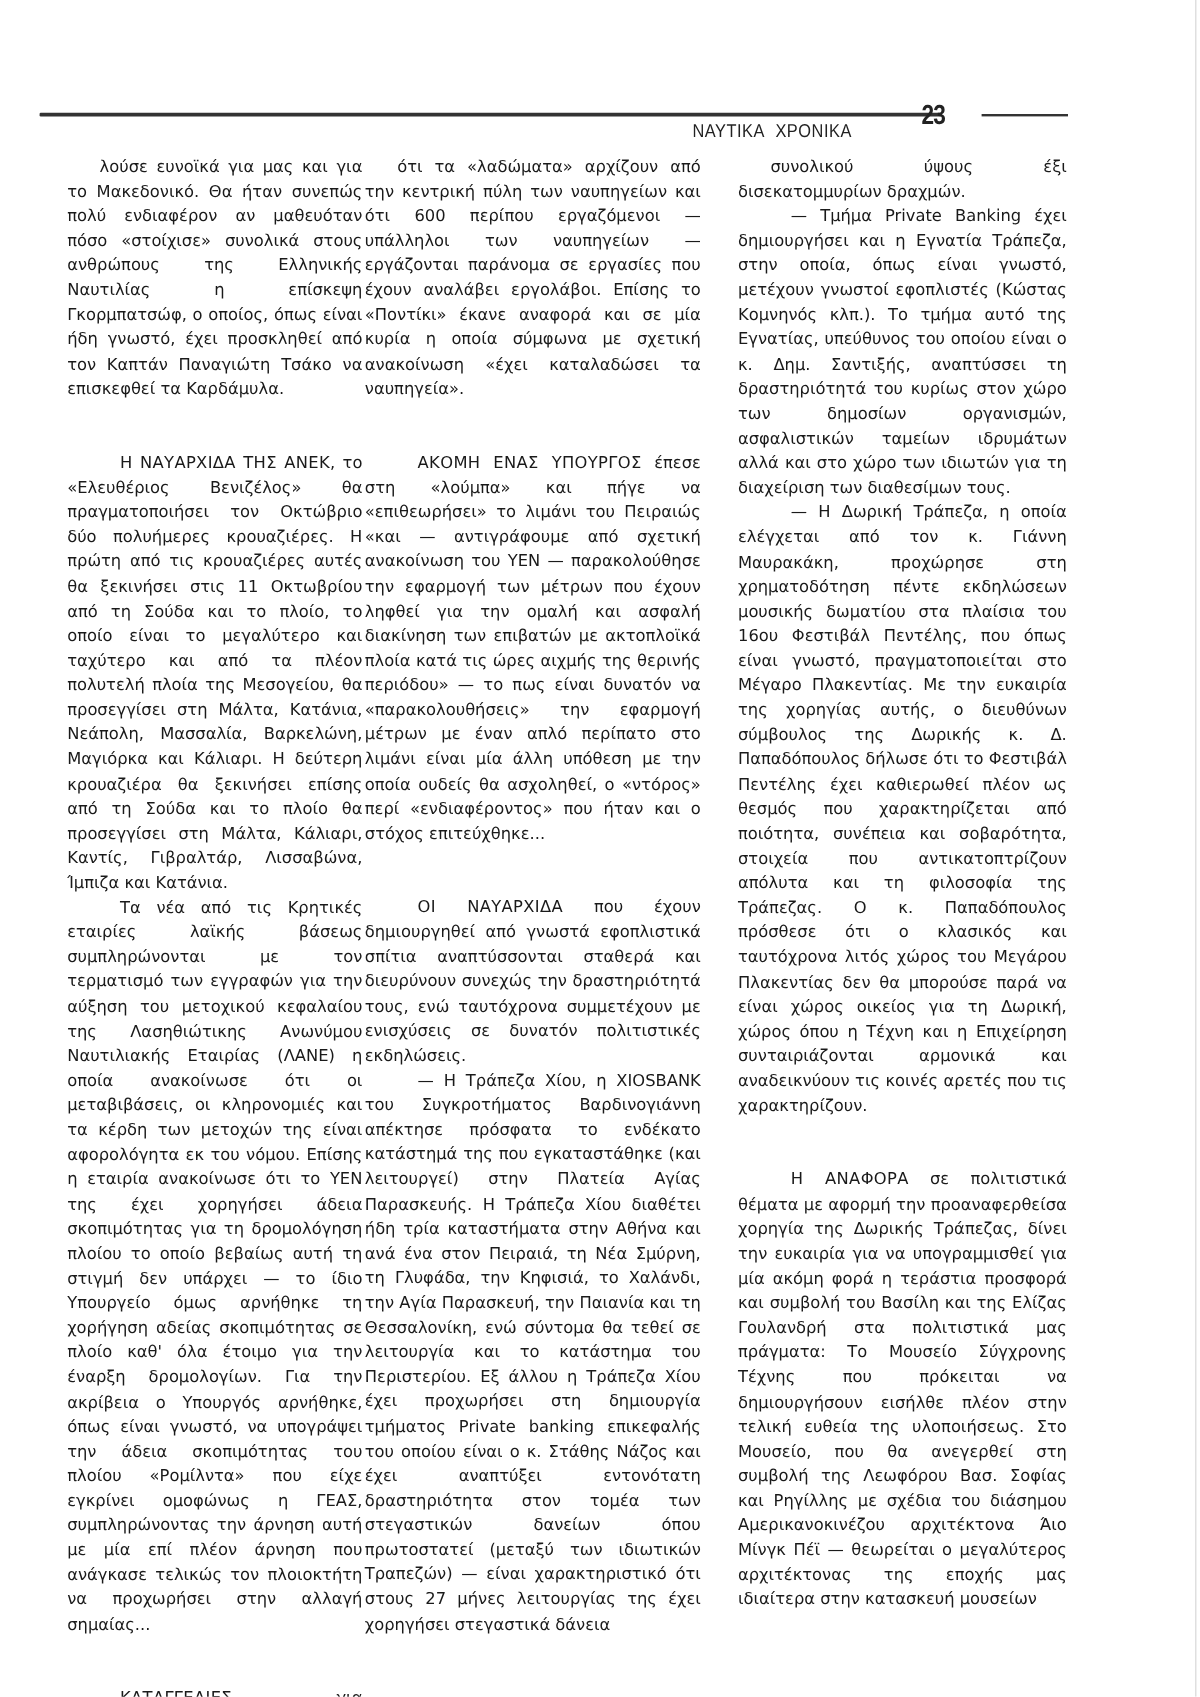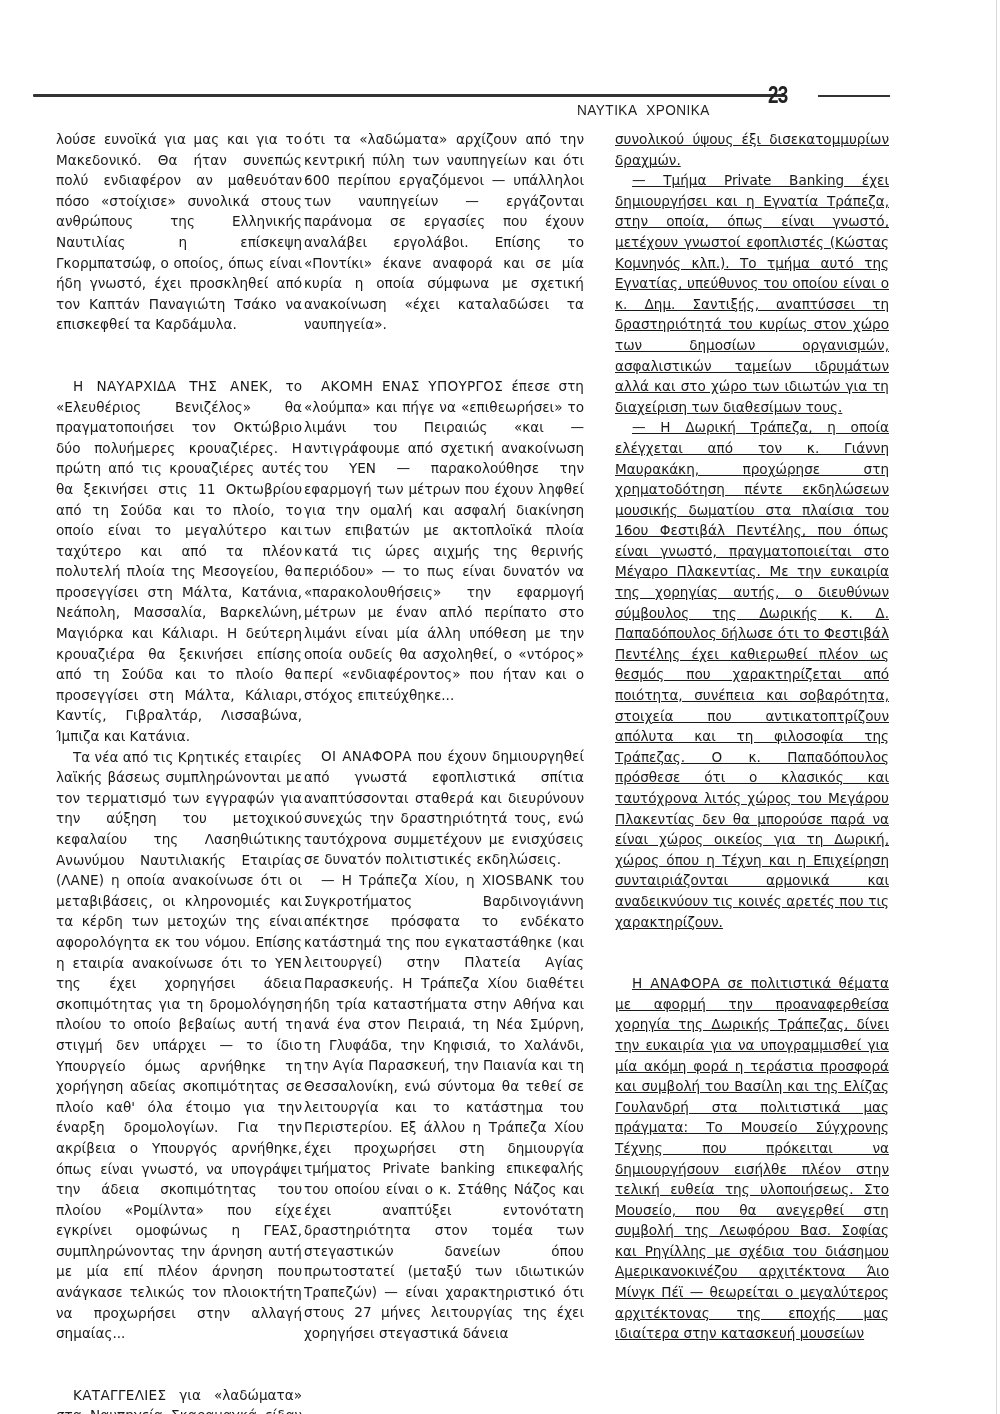--- a/index.html
+++ b/index.html
@@ -9,25 +9,25 @@
   .header { position: absolute; left: 0; top: 0; width: 1000px; height: 120px; }
   .rule-left { position: absolute; left: 33px; top: 94px; width: 752px; height: 3px; background: #333; border-radius: 1px; }
   .rule-right { position: absolute; left: 818px; top: 95px; width: 72px; height: 2px; background: #333; }
   .page-num { position: absolute; left: 768px; top: 82px; font-family: "Liberation Sans", sans-serif;
               font-weight: bold; font-size: 23px; letter-spacing: -1px; color: #222; transform: scaleX(0.82); transform-origin: left; }
   .mag-title { position: absolute; left: 577px; top: 101px; font-family: "Liberation Sans", sans-serif;
                font-size: 15.5px; letter-spacing: 0.5px; color: #222; transform: scaleX(0.88); transform-origin: left; word-spacing: 6px; }
   .col { position: absolute; top: 129px; font-size: 13.6px; line-height: 20.6px; text-align: justify; }
   .col-1 { left: 56px; width: 246px; }
   .col-2 { left: 304px; width: 280px; }
-  .col-3 { left: 615px; width: 274px; text-decoration: underline; }
+  .col-3 { left: 615px; width: 274px; }
   .col p { margin: 0; text-indent: 17px; hyphens: manual; }
   .col p.noindent { text-indent: 0; }
   .col p.gap2 { margin-top: 41px; }
-  .lead { letter-spacing: 0.3px; }
+  .lead { letter-spacing: 0.3px; margin-left: 27px; }
 </style>
 </head>
 <body>
 
 <div class="right-edge"></div>
 
 <div class="header">
   <div class="rule-left"></div>
   <div class="mag-title">ΝΑΥΤΙΚΑ  ΧΡΟΝΙΚΑ</div>
   <div class="page-num">23</div>
@@ -50,21 +50,21 @@
 </div>
 
 <div class="col col-2">
   <p class="noindent">
     <span class="lead"></span><span>ότι τα «λαδώματα» αρχίζουν από την κεντρική πύλη των ναυπηγείων και ότι 600 περίπου εργαζόμενοι — υπάλληλοι των ναυπηγείων — εργάζονται παράνομα σε εργασίες που έχουν αναλάβει εργολάβοι. Επίσης το «Ποντίκι» έκανε αναφορά και σε μία κυρία η οποία σύμφωνα με σχετική ανακοίνωση «έχει καταλαδώσει τα ναυπηγεία».</span>
   </p>
   <p class="gap2">
     <span class="lead">ΑΚΟΜΗ ΕΝΑΣ ΥΠΟΥΡΓΟΣ</span><span> έπεσε στη «λούμπα» και πήγε να «επιθεωρήσει» το λιμάνι του Πειραιώς «και — αντιγράφουμε από σχετική ανακοίνωση του ΥΕΝ — παρακολούθησε την εφαρμογή των μέτρων που έχουν ληφθεί για την ομαλή και ασφαλή διακίνηση των επιβατών με ακτοπλοϊκά πλοία κατά τις ώρες αιχμής της θερινής περιόδου» — το πως είναι δυνατόν να «παρακολουθήσεις» την εφαρμογή μέτρων με έναν απλό περίπατο στο λιμάνι είναι μία άλλη υπόθεση με την οποία ουδείς θα ασχοληθεί, ο «ντόρος» περί «ενδιαφέροντος» που ήταν και ο στόχος επιτεύχθηκε...</span>
   </p>
   <p class="gap2">
-    <span class="lead">ΟΙ ΑΝΑΦΟΡΑ</span><span> που έχουν δημιουργηθεί από γνωστά εφοπλιστικά σπίτια αναπτύσσονται σταθερά και διευρύνουν συνεχώς την δραστηριότητά τους, ενώ ταυτόχρονα συμμετέχουν με ενισχύσεις σε δυνατόν πολιτιστικές εκδηλώσεις.</span>
+    <span class="lead">ΟΙ ΝΑΥΑΡΧΙΔΑ</span><span> που έχουν δημιουργηθεί από γνωστά εφοπλιστικά σπίτια αναπτύσσονται σταθερά και διευρύνουν συνεχώς την δραστηριότητά τους, ενώ ταυτόχρονα συμμετέχουν με ενισχύσεις σε δυνατόν πολιτιστικές εκδηλώσεις.</span>
   </p>
   <p>
     <span class="lead"></span><span>— Η Τράπεζα Χίου, η XIOSBANK του Συγκροτήματος Βαρδινογιάννη απέκτησε πρόσφατα το ενδέκατο κατάστημά της που εγκαταστάθηκε (και λειτουργεί) στην Πλατεία Αγίας Παρασκευής. Η Τράπεζα Χίου διαθέτει ήδη τρία καταστήματα στην Αθήνα και ανά ένα στον Πειραιά, τη Νέα Σμύρνη, τη Γλυφάδα, την Κηφισιά, το Χαλάνδι, την Αγία Παρασκευή, την Παιανία και τη Θεσσαλονίκη, ενώ σύντομα θα τεθεί σε λειτουργία και το κατάστημα του Περιστερίου. Εξ άλλου η Τράπεζα Χίου έχει προχωρήσει στη δημιουργία τμήματος Private banking επικεφαλής του οποίου είναι ο κ. Στάθης Νάζος και έχει αναπτύξει εντονότατη δραστηριότητα στον τομέα των στεγαστικών δανείων όπου πρωτοστατεί (μεταξύ των ιδιωτικών Τραπεζών) — είναι χαρακτηριστικό ότι στους 27 μήνες λειτουργίας της έχει χορηγήσει στεγαστικά δάνεια</span>
   </p>
 </div>
 
 <div class="col col-3">
   <p class="noindent">
     <span class="lead"></span><span>συνολικού ύψους έξι δισεκατομμυρίων δραχμών.</span>
   </p>

